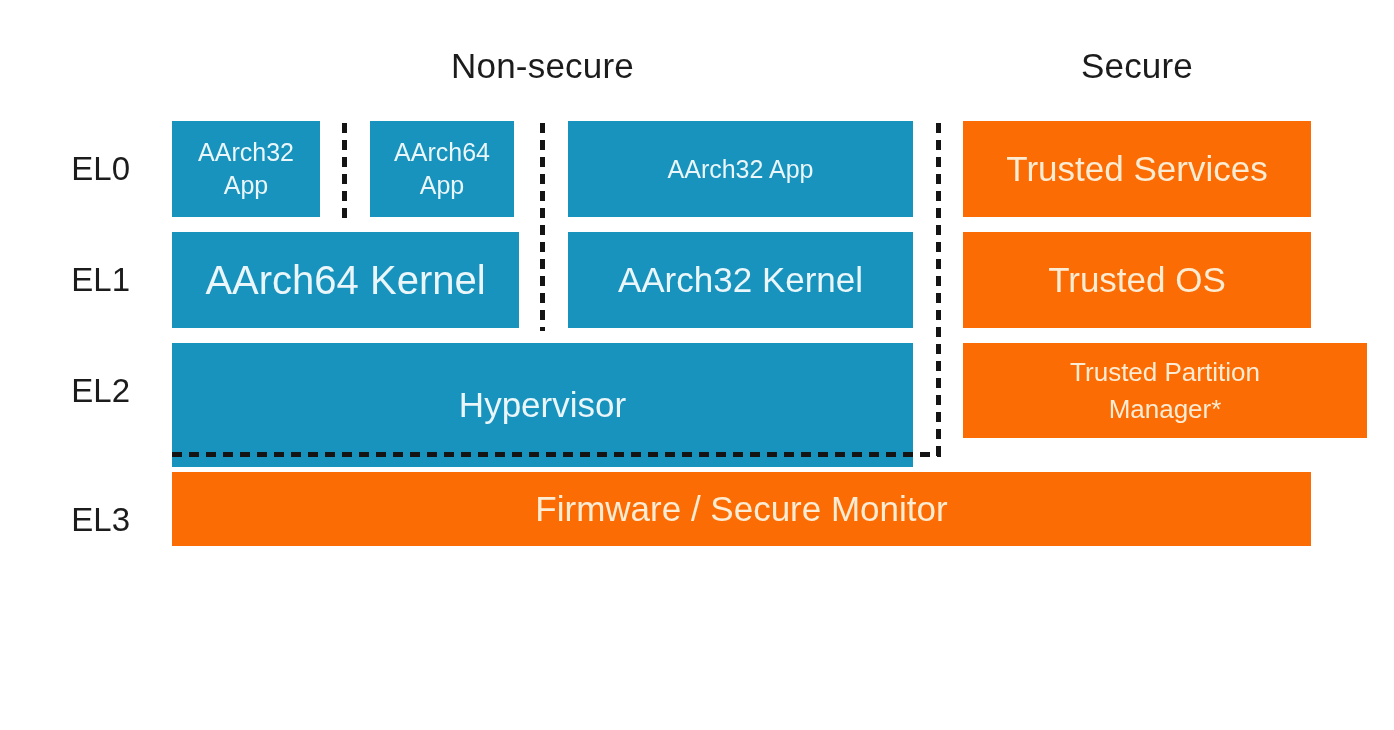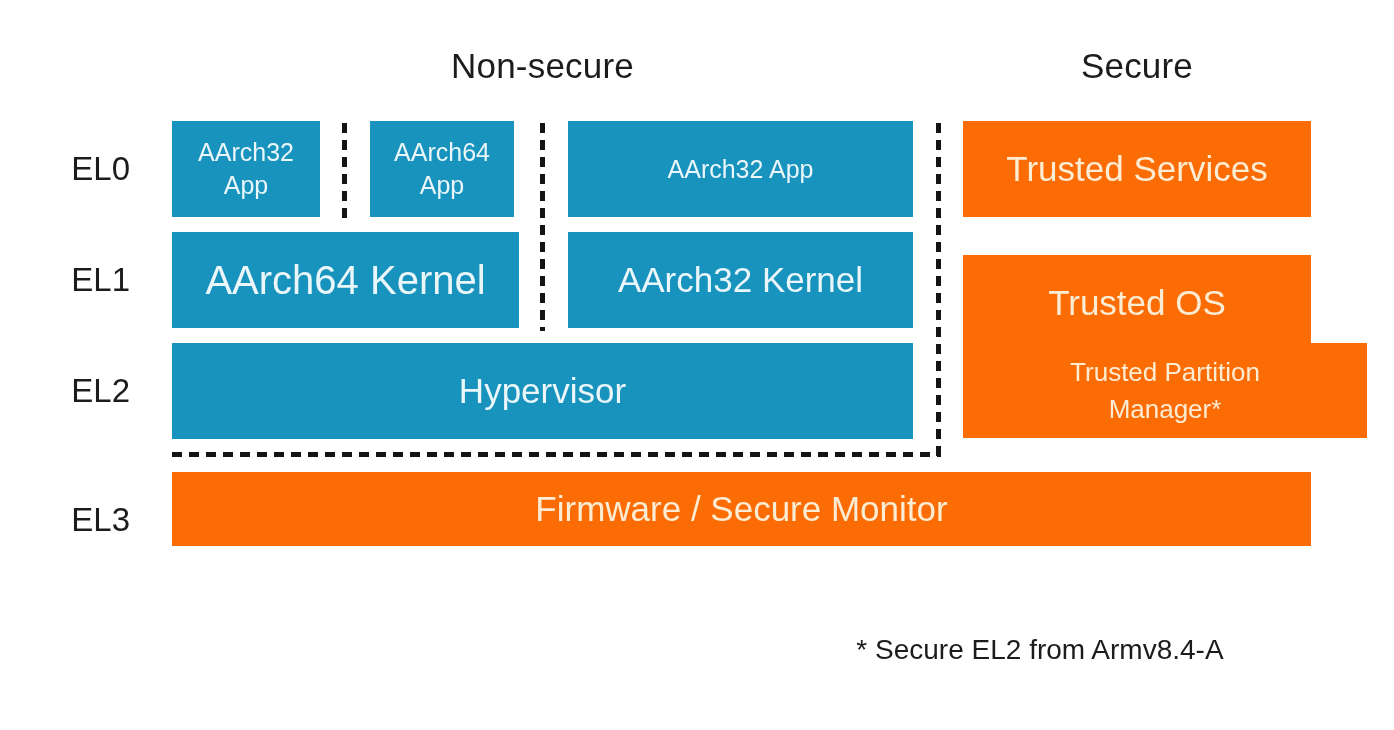--- a/index.html
+++ b/index.html
@@ -35,23 +35,23 @@
     text-align:center; box-sizing:border-box;
   }
   .blue   { background:var(--non-secure-fill,#1793bd); color:var(--non-secure-text,#eaf6fa); }
   .orange { background:var(--secure-fill,#fb6d04);     color:var(--secure-text,#fcecd4); }
 
   #b-a32app  { left:172px; top:121px; width:148px; height:96px; font-size:25px; line-height:33px; padding:0 12px; }
   #b-a64app  { left:370px; top:121px; width:144px; height:96px; font-size:25px; line-height:33px; padding:0 12px; }
   #b-a32appw { left:568px; top:121px; width:345px; height:96px; font-size:25px; }
   #b-a64k    { left:172px; top:232px; width:347px; height:96px; font-size:40px; }
   #b-a32k    { left:568px; top:232px; width:345px; height:96px; font-size:35px; }
-  #b-hyp     { left:172px; top:343px; width:741px; height:96px; font-size:35px; }
+  #b-hyp     { left:172px; top:343px; width:741px; height:124px; font-size:35px; }
   #b-ts      { left:963px; top:121px; width:348px; height:96px; font-size:35px; }
-  #b-tos     { left:963px; top:232px; width:348px; height:96px; font-size:35px;margin-top:23px; }
+  #b-tos     { left:963px; top:232px; width:348px; height:96px; font-size:35px; }
   #b-tpm     { left:963px; top:343px; width:404px; height:95px; font-size:26px; line-height:37px; padding:0 76px; }
   #b-fw      { left:172px; top:472px; width:1139px; height:74px; font-size:35px; }
 
   .vdash {
     position:absolute; width:5px;
     background:repeating-linear-gradient(to bottom, var(--divider,#141414) 0 10px, transparent 10px 17px);
   }
   #d-apps    { left:342px; top:123px; height:95px;  }
   #d-kernels { left:540px; top:123px; height:208px; }
   #d-worlds  { left:936px; top:123px; height:336px; }
@@ -89,15 +89,14 @@
   <div class="box orange" id="b-ts">Trusted Services</div>
   <div class="box orange" id="b-tos">Trusted OS</div>
   <div class="box orange" id="b-tpm">Trusted Partition Manager*</div>
   <div class="box orange" id="b-fw">Firmware / Secure Monitor</div>
 
   <div class="vdash" id="d-apps"></div>
   <div class="vdash" id="d-kernels"></div>
   <div class="vdash" id="d-worlds"></div>
   <div class="hdash" id="d-el3"></div>
 
-  <div class="footnote">* Secure EL2 from Armv8.4-A</div>
 
 </div>
 
 </body></html>

